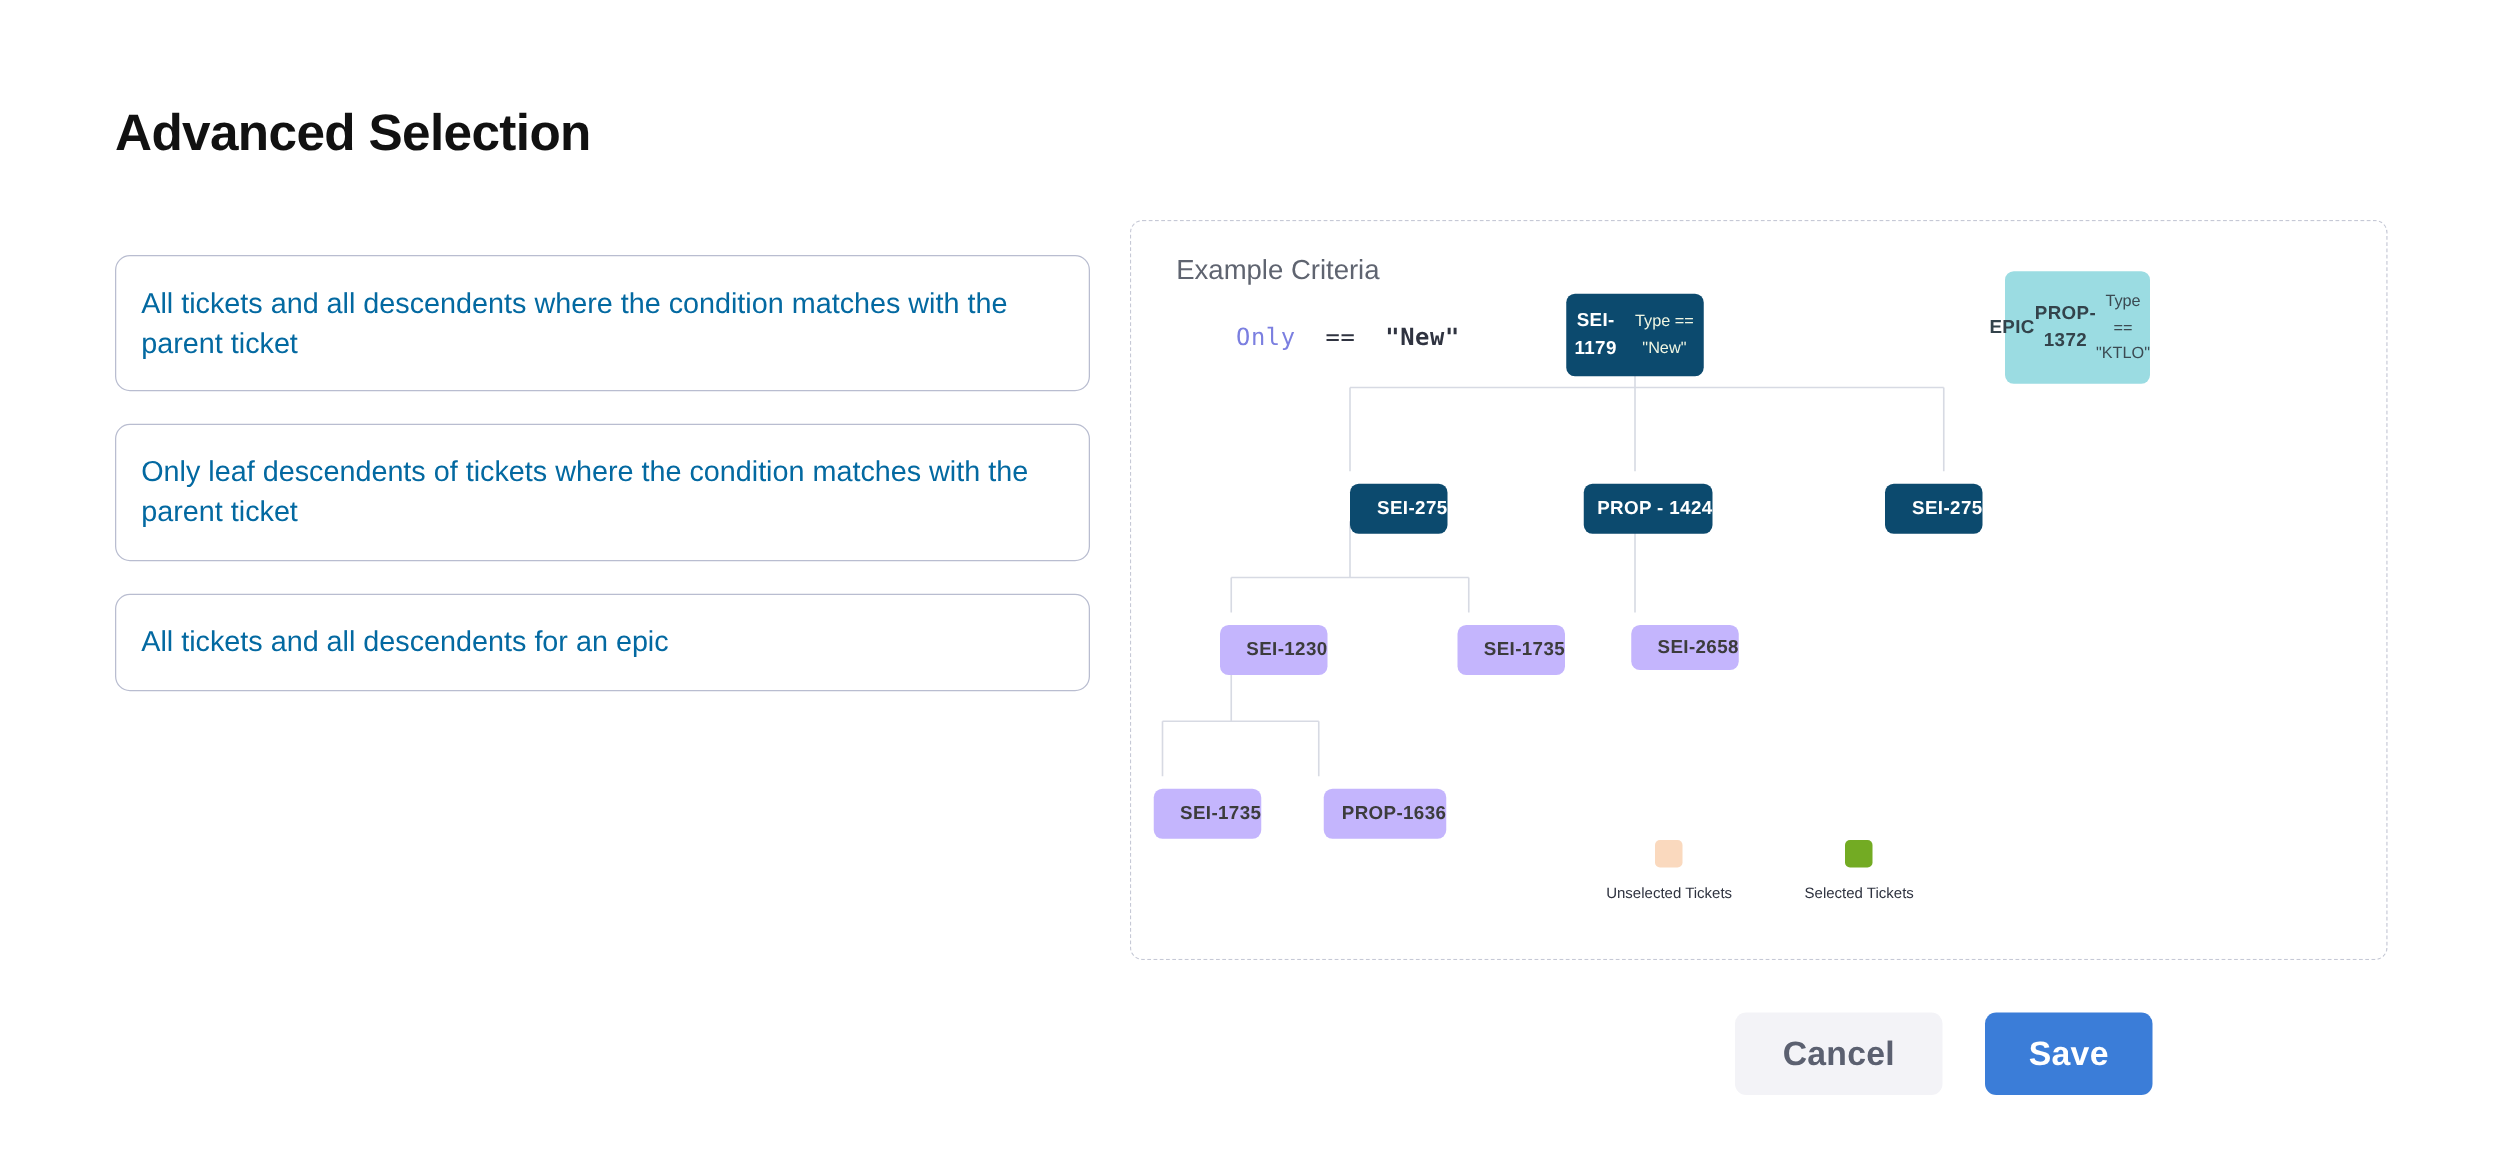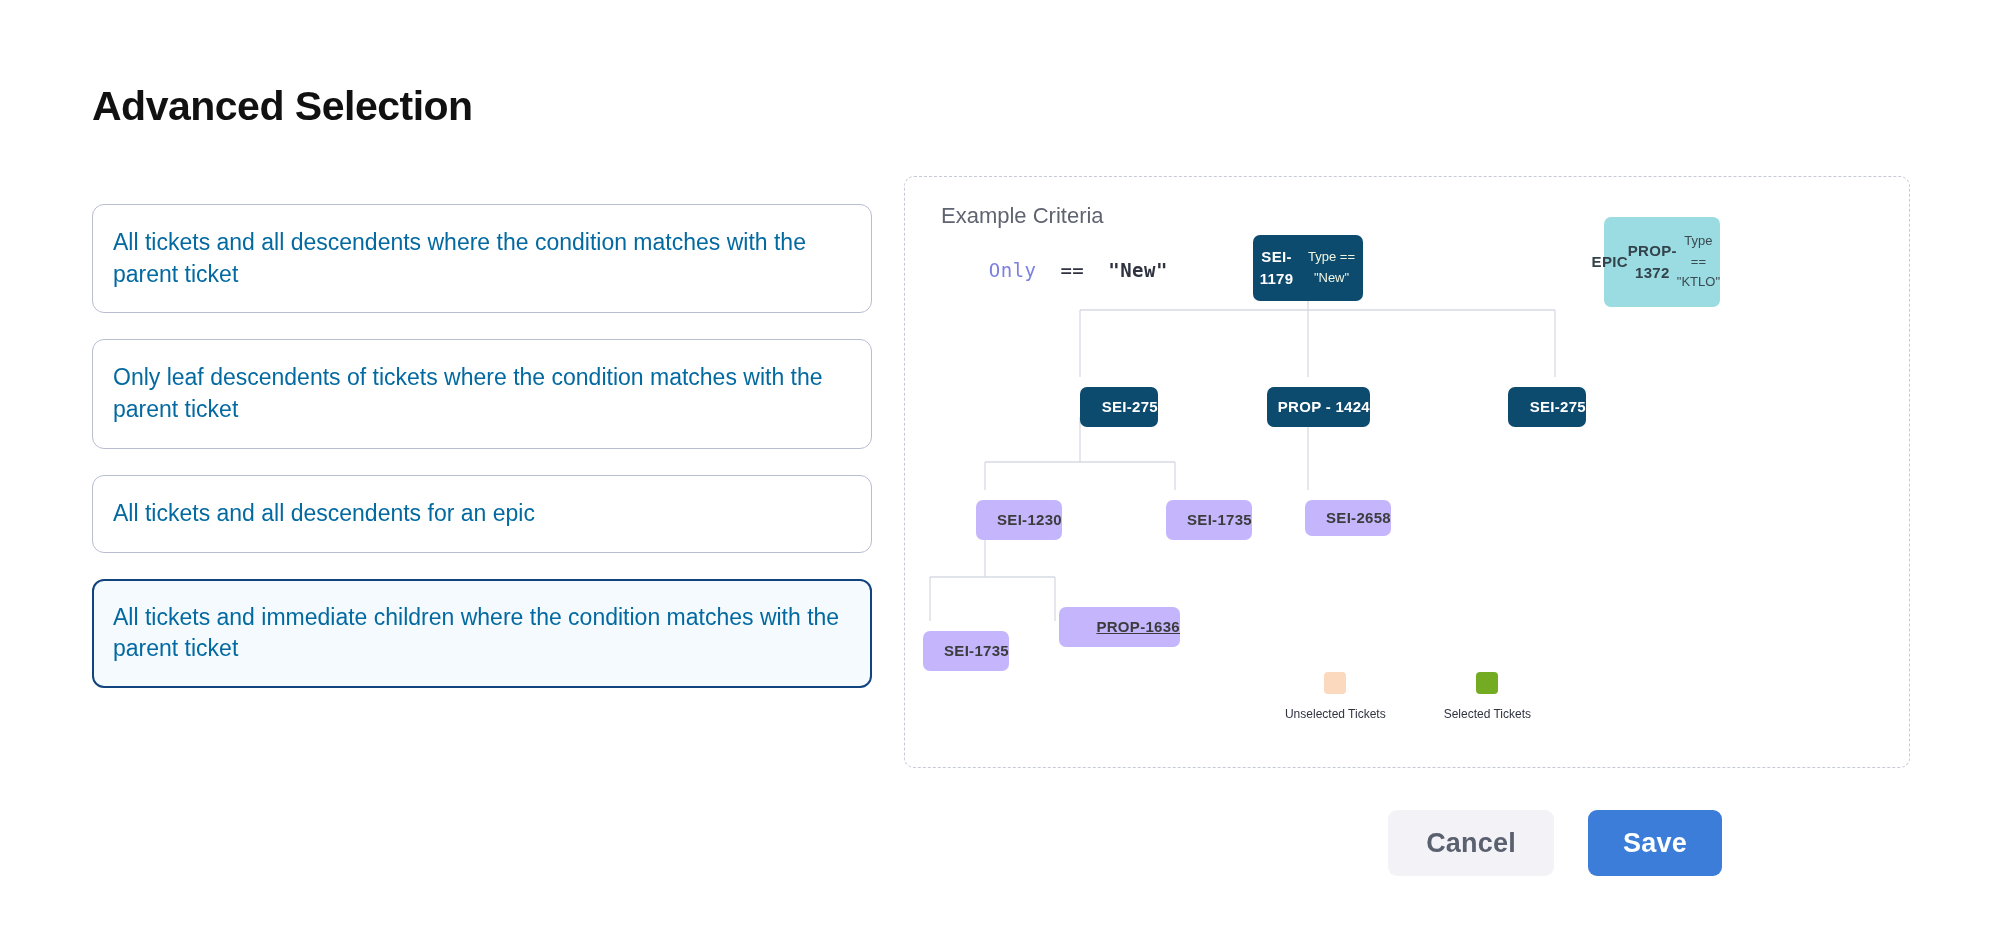--- a/index.html
+++ b/index.html
@@ -200,21 +200,20 @@
 </style>
 </head>
 <body>
 
 <h1 class="page-title">Advanced Selection</h1>
 
 <div class="options">
     <div class="option-card"><span>All tickets and all descendents where the condition matches with the parent ticket</span></div>
     <div class="option-card"><span>Only leaf descendents of tickets where the condition matches with the parent ticket</span></div>
     <div class="option-card"><span>All tickets and all descendents for an epic</span></div>
-    <div class="option-card selected"><span>All tickets and immediate children where the condition matches with the parent ticket</span></div>
   </div>
 
 <div class="diagram-panel">
   <div class="criteria-label">Example Criteria</div>
   <div class="criteria-expr">
     <span class="tok-field">Only</span><span class="tok-op">  </span><span class="tok-op">==</span><span>  </span><span class="tok-val">"New"</span>
   </div>
 
   <div class="tree">
     <svg class="links" viewBox="0 0 1006 592" preserveAspectRatio="none">
@@ -265,21 +264,21 @@
         </div>
         <div class="node unselected" style="left: 261px; top: 313px; width: 86px; height: 40px;">
           <div class="title">SEI-1735</div>
         </div>
         <div class="node unselected" style="left: 400px; top: 313px; width: 86px; height: 36px;">
           <div class="title">SEI-2658</div>
         </div>
         <div class="node unselected" style="left: 18px; top: 444px; width: 86px; height: 40px;">
           <div class="title">SEI-1735</div>
         </div>
-        <div class="node unselected" style="left: 154px; top: 420px; width: 121px; height: 40px; text-decoration: underline;">
+        <div class="node unselected" style="left: 154px; top: 444px; width: 98px; height: 40px;">
           <div class="title">PROP-1636</div>
         </div>
       </div>
   </div>
 
   <div class="legend">
       <div class="legend-item">
         <span class="swatch unselected" style="background: rgb(250, 217, 190);"></span>
         <span>Unselected Tickets</span>
       </div>

